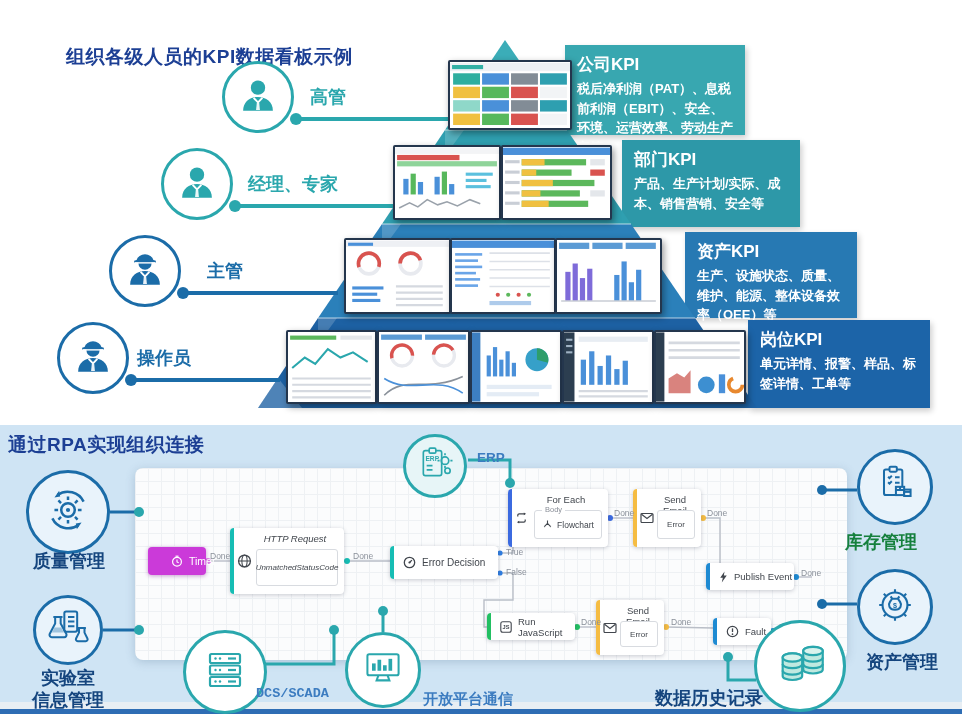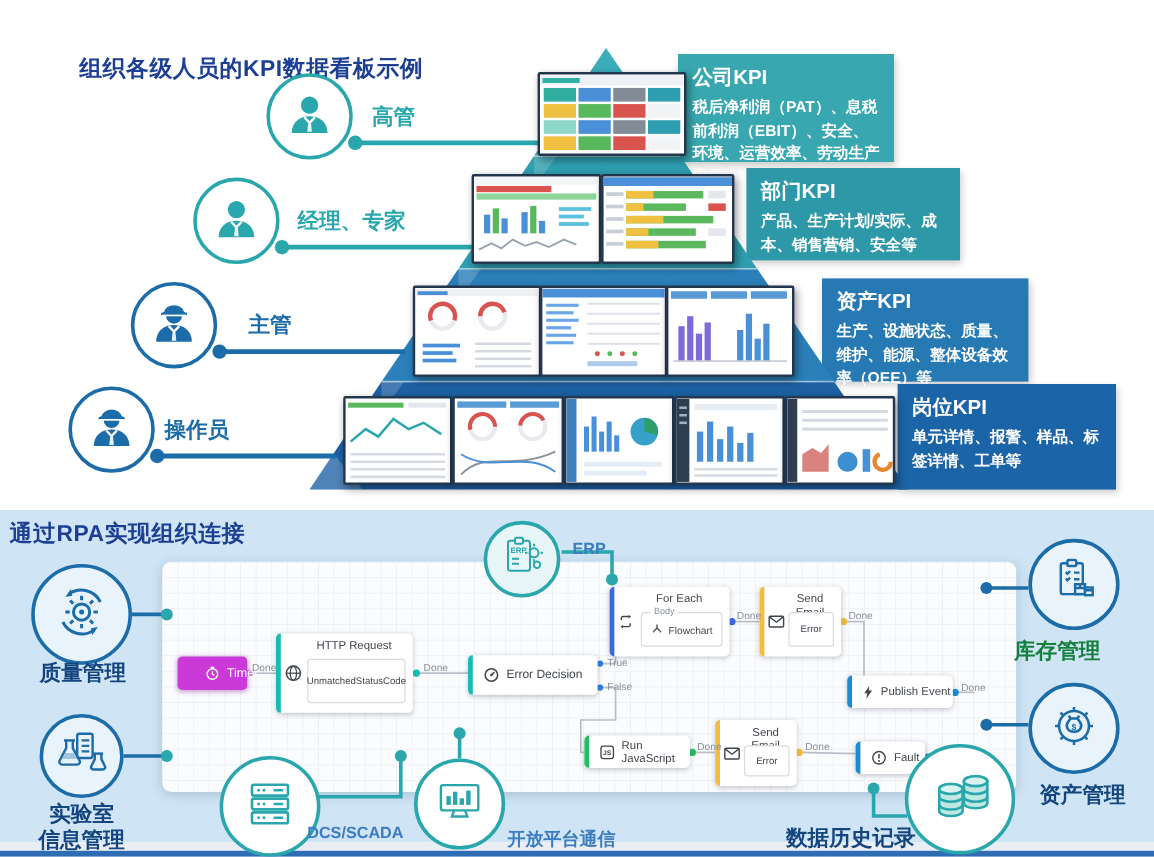--- a/index.html
+++ b/index.html
@@ -167,21 +167,21 @@
           <path d="M9.5 13.6L12 16.2l2.5-2.6" stroke="#fff" stroke-width="1.1" fill="none"></path>
           <path d="M11.3 16.5h1.4l.4 4h-2.2z" fill="#fff" opacity=".9"></path>
         </svg></span>
   </div>
   <span class="role-label blue" style="left:137px;top:346px;">操作员</span>
 
   <div class="kpi-block" style="left:565px;top:45px;width:180px;height:90px;background:#38a7b0;">
     <p class="kpi-title">公司KPI</p>
     <p class="kpi-desc">税后净利润（PAT）、息税前利润（EBIT）、安全、环境、运营效率、劳动生产率等</p>
   </div>
-  <div class="kpi-block" style="left:622px;top:140px;width:178px;height:77px;background:#2d98a8;">
+  <div class="kpi-block" style="left:622px;top:140px;width:178px;height:87px;background:#2d98a8;">
     <p class="kpi-title">部门KPI</p>
     <p class="kpi-desc">产品、生产计划/实际、成本、销售营销、安全等</p>
   </div>
   <div class="kpi-block" style="left:685px;top:232px;width:172px;height:86px;background:#2779b3;">
     <p class="kpi-title">资产KPI</p>
     <p class="kpi-desc">生产、设施状态、质量、维护、能源、整体设备效率（OEE）等</p>
   </div>
   <div class="kpi-block" style="left:748px;top:320px;width:182px;height:88px;background:#1c64a8;">
     <p class="kpi-title">岗位KPI</p>
     <p class="kpi-desc">单元详情、报警、样品、标签详情、工单等</p>
@@ -361,21 +361,21 @@
 
   <div class="node sm" id="timer-node" style="left:148px;top:547px;width:58px;height:28px;padding-left:23px;">
     <span class="nicon"><svg width="12" height="12" viewBox="0 0 12 12">
           <circle cx="6" cy="6.7" r="4.4" fill="none" stroke="#fff" stroke-width="1.2"></circle>
           <path d="M6 4.4v2.5l1.7.9" stroke="#fff" stroke-width="1.1" fill="none"></path>
           <path d="M4.5 1.2h3" stroke="#fff" stroke-width="1.2"></path>
         </svg></span>
     <span style="font-size:10.5px;">Timer</span>
   </div>
 
-  <div class="node" style="left:230px;top:528px;width:114px;height:66px;">
+  <div class="node" style="left:230px;top:528px;width:114px;height:66px;font-style:italic;">
     <i class="bar" style="background:#16bdb4;"></i>
     <span class="nicon"><svg width="15" height="15" viewBox="0 0 16 16">
           <circle cx="8" cy="8" r="6.3" fill="none" stroke="#41464d" stroke-width="1.4"></circle>
           <ellipse cx="8" cy="8" rx="2.8" ry="6.3" fill="none" stroke="#41464d" stroke-width="1.1"></ellipse>
           <path d="M1.7 8h12.6" stroke="#41464d" stroke-width="1.1"></path>
         </svg></span>
     <div class="ntitle">HTTP Request</div>
     <div class="inner">UnmatchedStatusCode</div>
   </div>
 
@@ -524,21 +524,21 @@
             <path d="M27 12.5h8"></path>
             <circle cx="14.5" cy="24" r="1.2" fill="currentColor" stroke="none"></circle>
             <circle cx="19" cy="24" r="1.2" fill="currentColor" stroke="none"></circle>
             <path d="M27 24h8"></path>
             <circle cx="14.5" cy="35.5" r="1.2" fill="currentColor" stroke="none"></circle>
             <circle cx="19" cy="35.5" r="1.2" fill="currentColor" stroke="none"></circle>
             <path d="M27 35.5h8"></path>
           </g>
         </svg></span>
   </div>
-  <span class="sys-label" style="left:256px;top:686px;font-size:13.5px;color:#3c7cc0;">DCS/SCADA</span>
+  <span class="sys-label" style="left:256px;top:686px;font-size:13.5px;color:#3c7cc0;font-family:Liberation Mono, monospace;">DCS/SCADA</span>
 
   <div class="sys-circle teal" style="left:345px;top:632px;width:76px;height:76px;">
     <span><svg width="44" height="44" viewBox="0 0 48 48">
           <g fill="none" stroke="currentColor" stroke-width="2.2">
             <rect x="7" y="9" width="34" height="23" rx="2"></rect>
             <rect x="12" y="19" width="4" height="8" fill="currentColor" stroke="none"></rect>
             <rect x="18" y="15" width="4" height="12" fill="currentColor" stroke="none"></rect>
             <rect x="24" y="21" width="4" height="6" fill="currentColor" stroke="none"></rect>
             <rect x="30" y="14" width="4" height="13" fill="currentColor" stroke="none"></rect>
             <path d="M19 32l-2 5.5h14l-2-5.5"></path>

